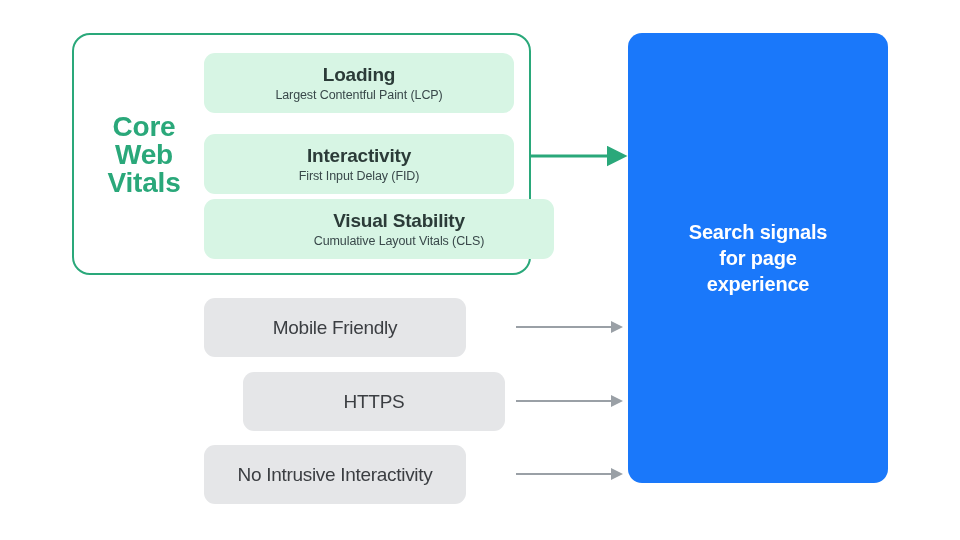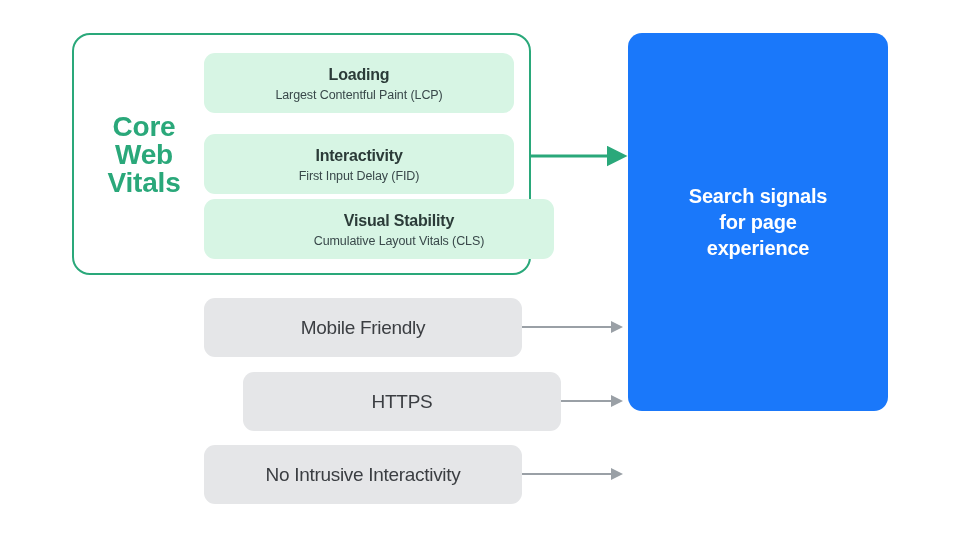--- a/index.html
+++ b/index.html
@@ -51,41 +51,41 @@
     height: 60px;
     background: #D7F5E4;
     border-radius: 11px;
     display: flex;
     flex-direction: column;
     align-items: center;
     justify-content: center;
   }
   .metric-card .m-title {
     color: #2B3B38;
-    font-size: 16px;
+    font-size: 19px;
     font-weight: bold;
     line-height: 23px;
     letter-spacing: -0.2px;
   }
   .metric-card .m-sub {
     color: #39484A;
     font-size: 12.5px;
     line-height: 17px;
     margin-top: 1px;
     letter-spacing: -0.1px;
   }
   #metric-0 { top: 53px; }
   #metric-1 { top: 134px; }
   #metric-2 { top: 199px; padding-left: 40px; }
 
   
   .signal-card {
     position: absolute;
     left: 204px;
-    width: 318px;
+    width: 262px;
     height: 59px;
     background: #E5E6E8;
     border-radius: 11px;
     display: flex;
     align-items: center;
     justify-content: center;
   }
   .signal-card .s-title {
     color: #3B3E42;
     font-size: 19px;
@@ -95,21 +95,21 @@
   #signal-0 { top: 298px; }
   #signal-1 { top: 372px; margin-left: 39px; }
   #signal-2 { top: 445px; }
 
   
   .blue-panel {
     position: absolute;
     left: 628px;
     top: 33px;
     width: 260px;
-    height: 378px;
+    height: 450px;
     background: #1A78FA;
     border-radius: 14px;
     display: flex;
     align-items: center;
     justify-content: center;
   }
   .blue-panel .b-title {
     color: #ffffff;
     font-size: 20px;
     font-weight: bold;

